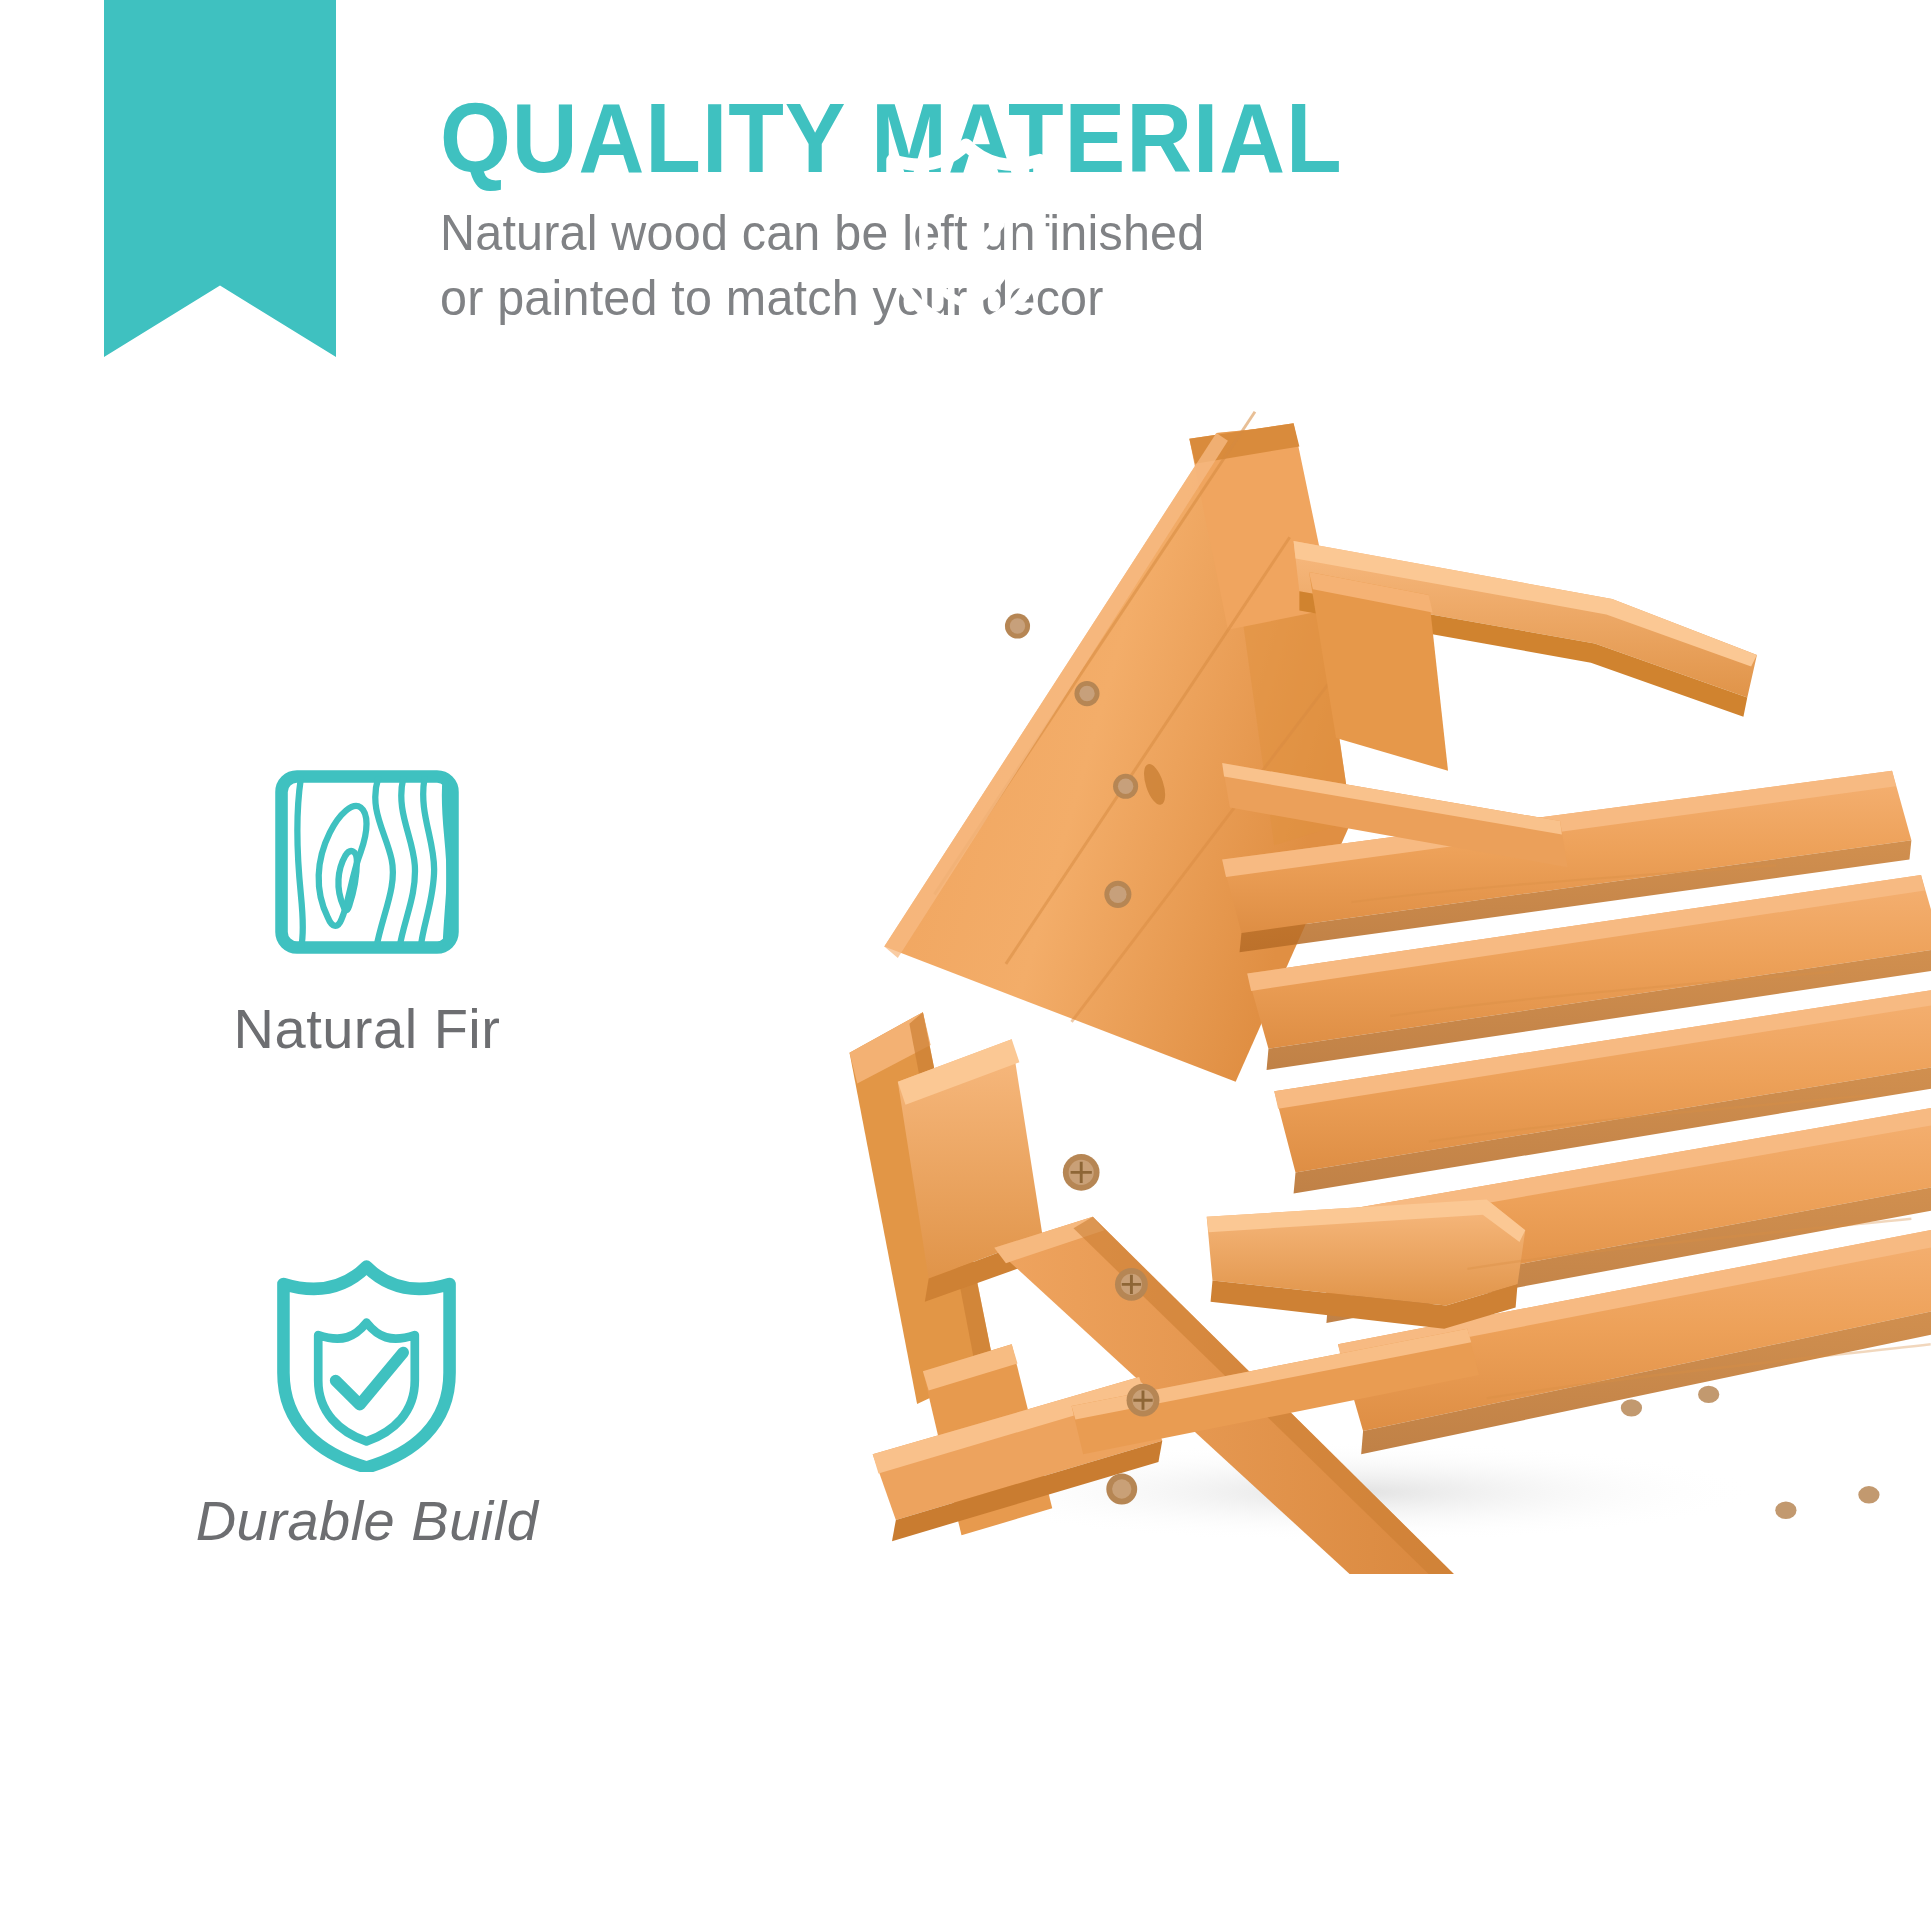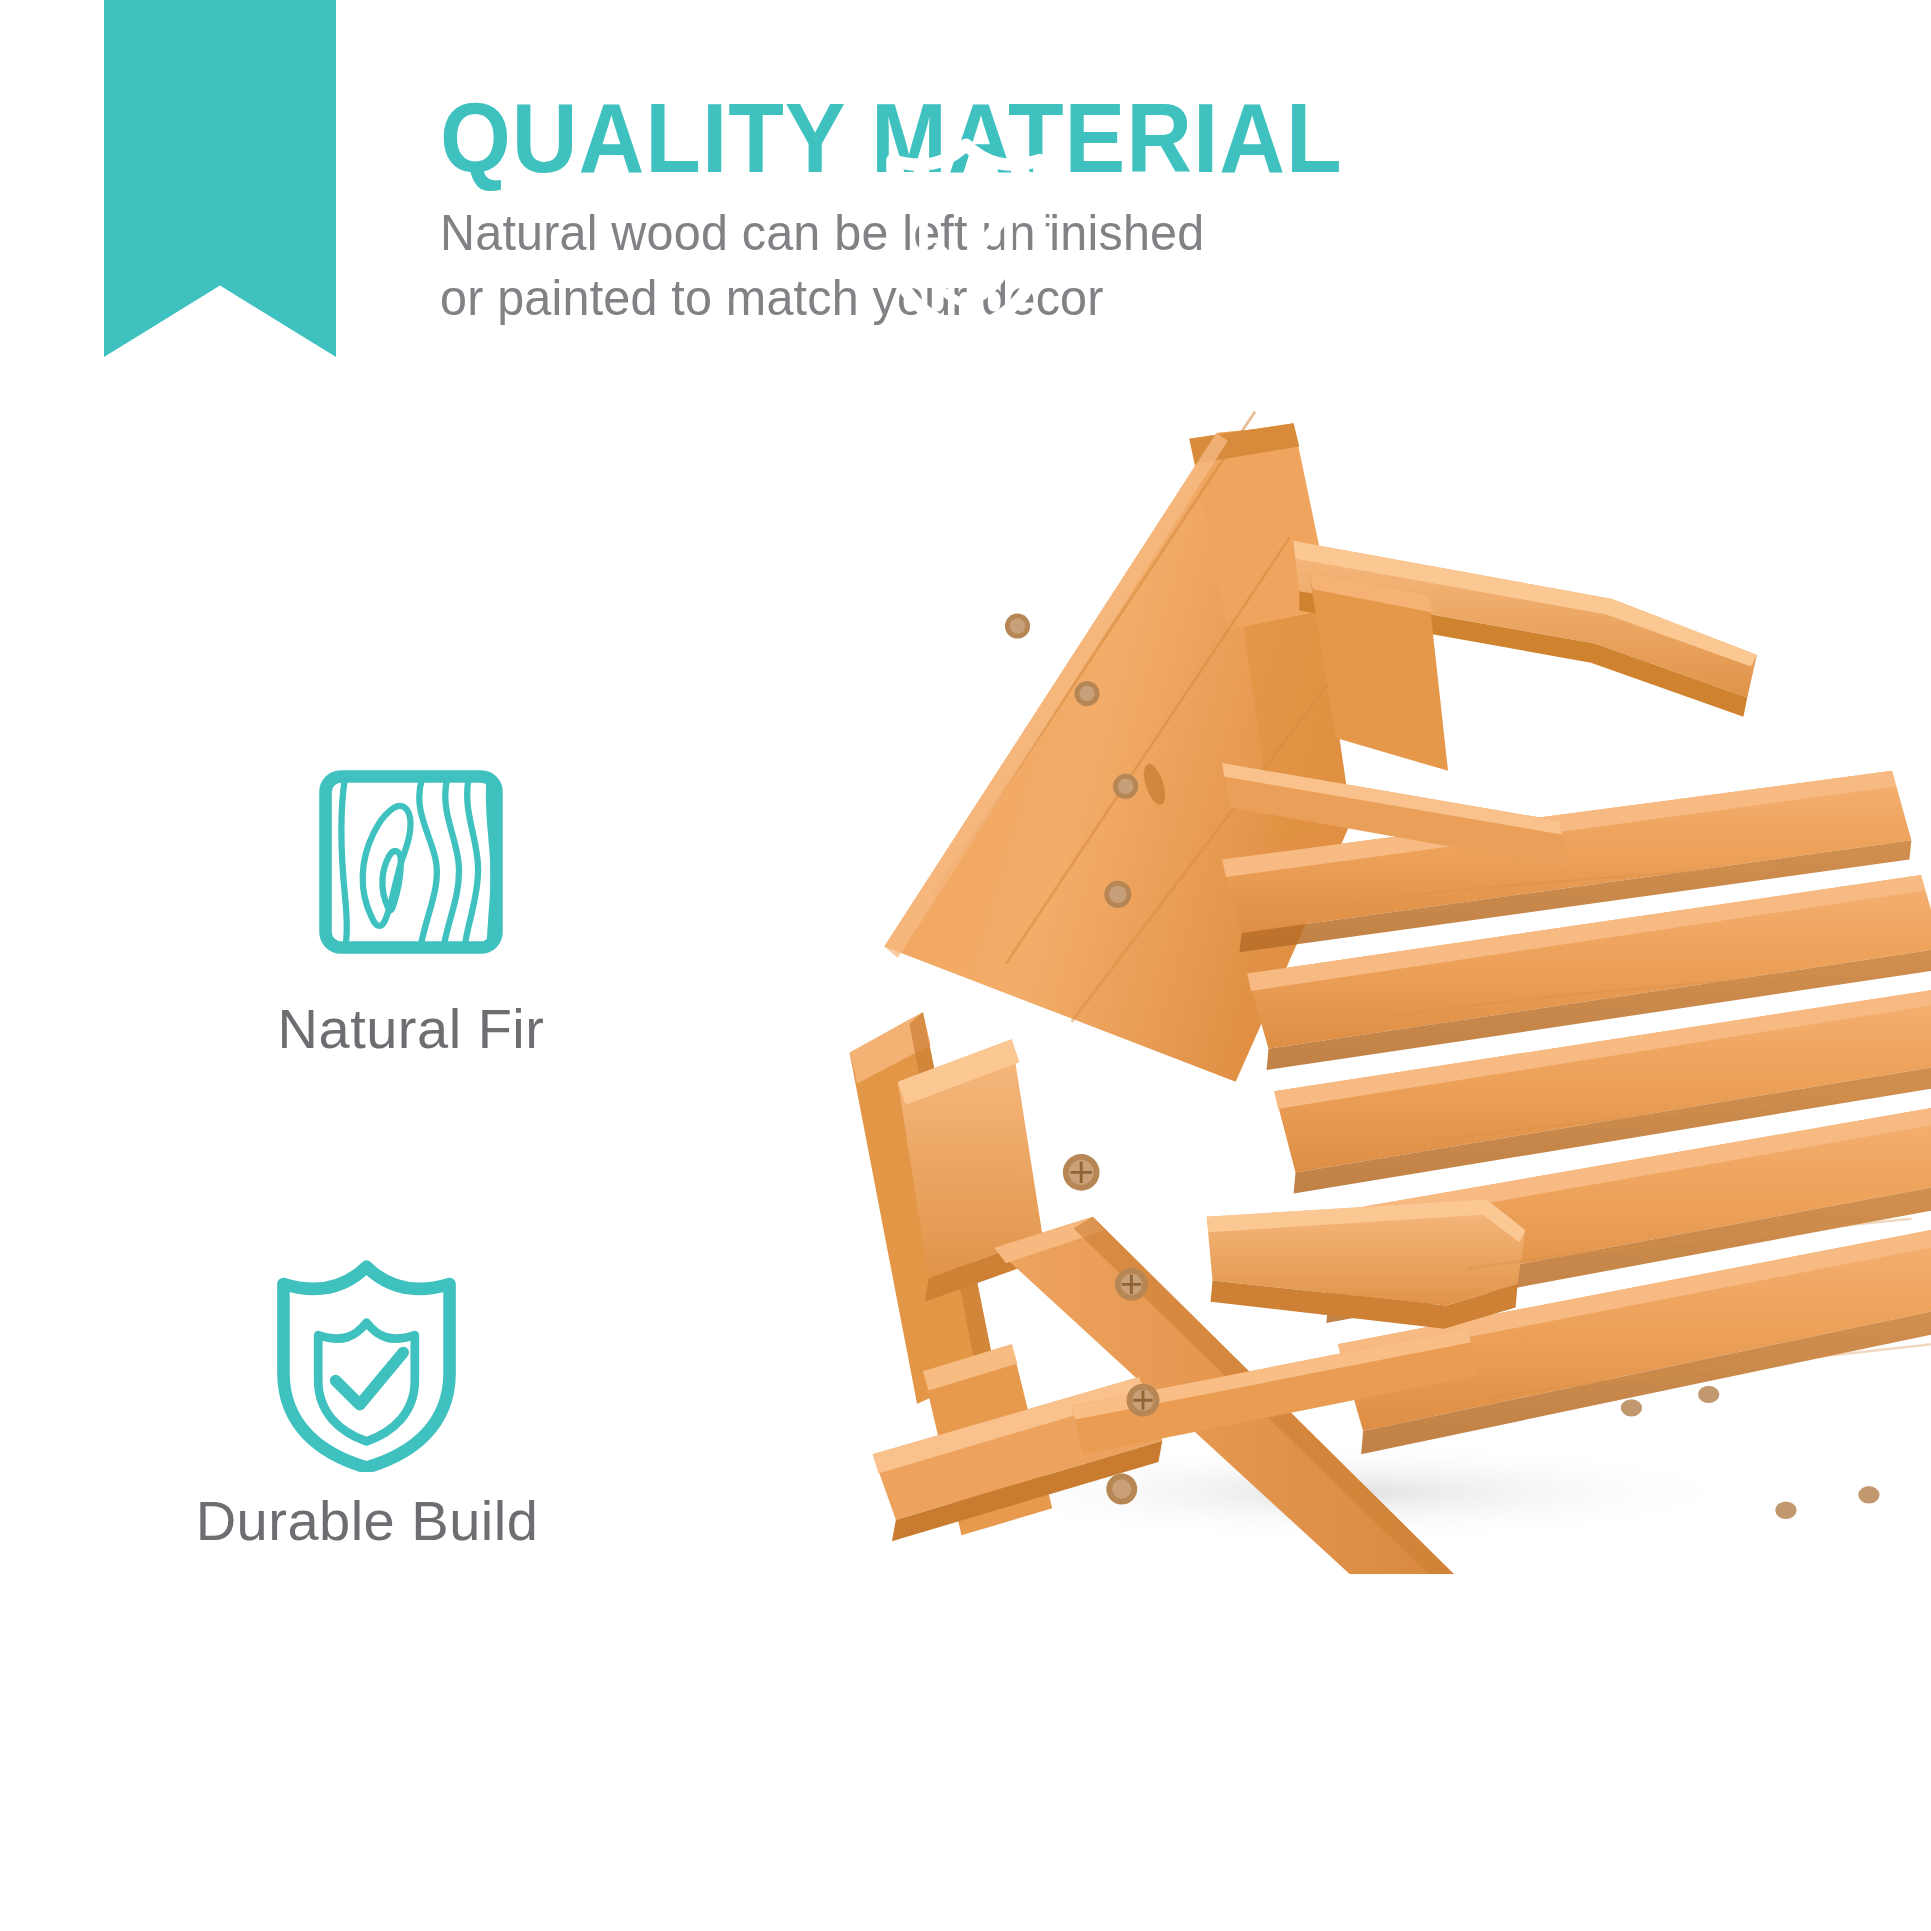--- a/index.html
+++ b/index.html
@@ -55,22 +55,22 @@
   }
   .subtitle span{display:block;}
 
   
   .feature{
     position:absolute;
     left:0;
     width:734px;
     text-align:center;
   }
-  #feature-wood{ top:763px;margin-left:44px; }
-  #feature-durable{ top:1255px; }
+  #feature-wood{ top:763px; }
+  #feature-durable{ top:1255px;font-style:italic; }
 
   .feature .ficon{
     width:198px;height:198px;
     margin:0 auto;
     display:block;
   }
   .feature .flabel{
     margin-top:37px;
     font-size:56px;
     font-weight:300;

